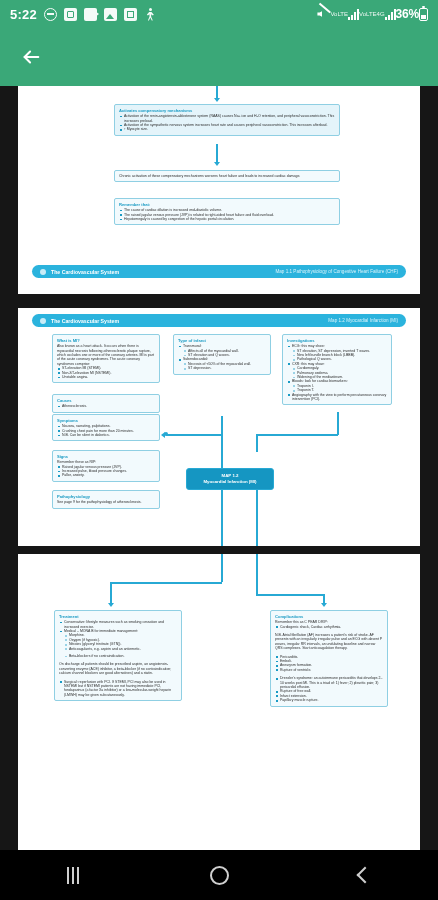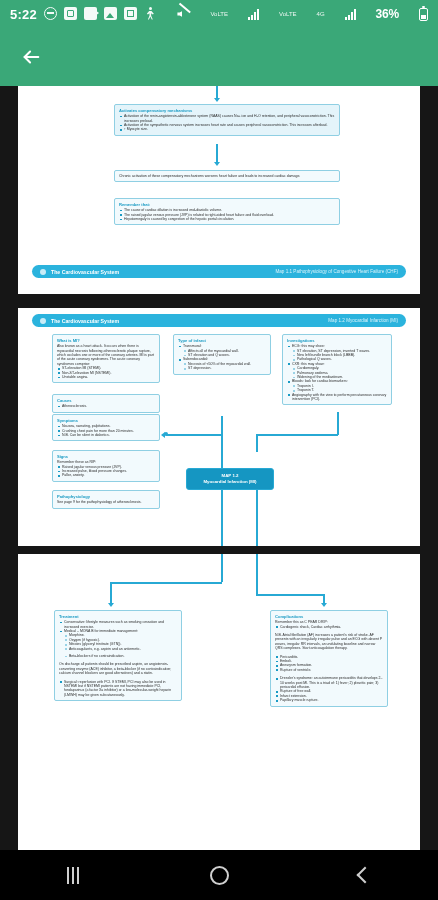--- a/index.html
+++ b/index.html
@@ -1,23 +1,23 @@
 <!DOCTYPE html>
 <html><head>
 <meta charset="utf-8">
 <style>
   * { margin:0; padding:0; box-sizing:border-box; }
   html,body { width:438px; height:900px; background:#0b0b0b; font-family:"Liberation Sans", sans-serif; overflow:hidden; }
   #app { position:relative; width:438px; height:900px; background:#121212; }
 
   
   .statusbar { height:28px; background:#3aa878; display:flex; align-items:center; padding:0 10px; color:#fff; }
-  .sb-left { display:flex; align-items:flex-start; gap:7px; }
+  .sb-left { display:flex; align-items:center; gap:7px; }
   .sb-time { font-size:13px; font-weight:bold; letter-spacing:.2px; }
-  .sb-right { margin-left:auto; display:flex; align-items:center; gap:20px; }
+  .sb-right { margin-left:auto; display:flex; align-items:center; gap:0; }
   .sb-ico { width:13px; height:13px; display:inline-block; position:relative; opacity:.95; }
   .ico-minus { border:1.5px solid #fff; border-radius:50%; }
   .ico-minus::after { content:""; position:absolute; left:2px; top:4.5px; width:7px; height:1.5px; background:#fff; }
   .ico-badge { background:#fff; border-radius:2px; }
   .ico-badge::after { content:""; position:absolute; inset:3px; border:1.3px solid #3aa878; border-radius:1px; }
   .ico-cam { background:#fff; border-radius:2px; }
   .ico-cam::after { content:""; position:absolute; right:-2px; top:3.5px; border-left:4px solid #fff; border-top:3px solid transparent; border-bottom:3px solid transparent; }
   .ico-img { background:#fff; border-radius:2px; }
   .ico-img::after { content:""; position:absolute; left:2px; bottom:2px; width:0; height:0; border-left:4px solid transparent; border-right:4px solid transparent; border-bottom:5px solid #3aa878; }
   .ico-sq { background:#fff; border-radius:2px; }

